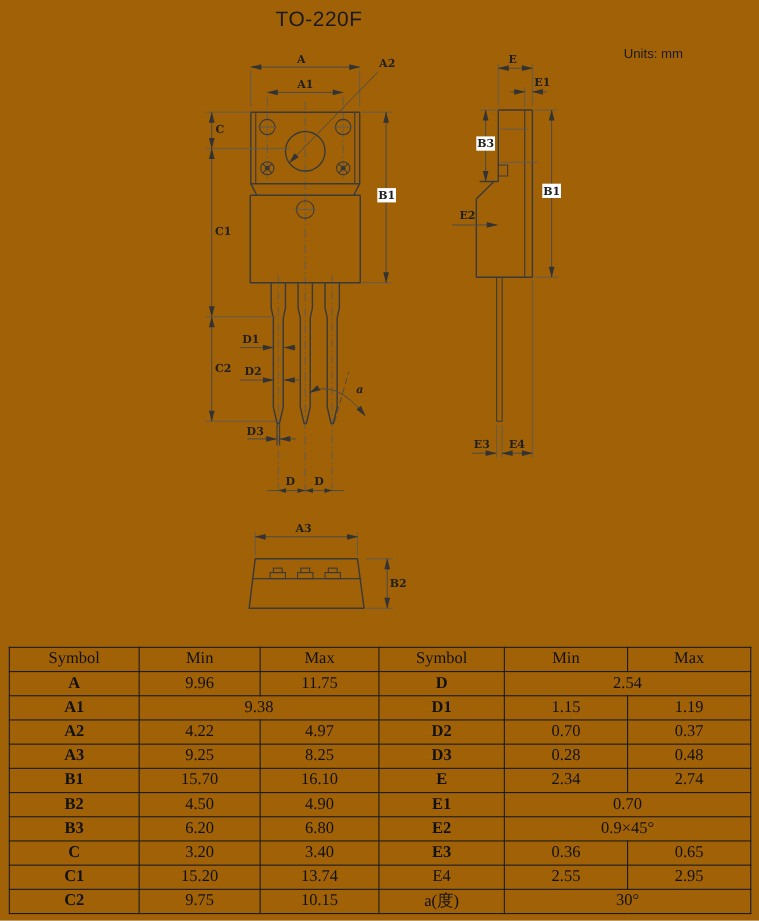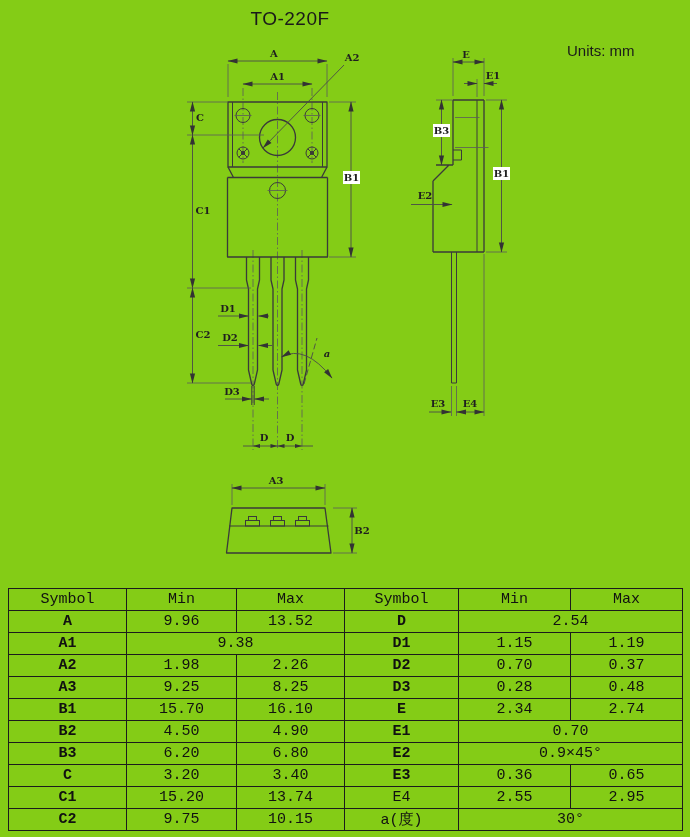--- a/index.html
+++ b/index.html
@@ -1,33 +1,33 @@
 <!DOCTYPE html>
 <html><head>
 <meta charset="utf-8">
 <style>
   html,body{margin:0;padding:0;background:#e8e8e8;}
-  .page{position:relative;width:690px;height:837px;background:#84cc16;overflow:hidden;
+  .page{position:relative;width:690px;height:837px;background:#a16207;overflow:hidden;
         font-family:"Liberation Sans",sans-serif;}
   .title{position:absolute;left:0;top:8px;width:580px;text-align:center;
          font-size:19px;color:#1a1a1a;letter-spacing:.5px;}
-  .units{position:absolute;left:567px;top:42px;font-size:15px;color:#1a1a1a;}
+  .units{position:absolute;left:567px;top:42px;font-size:12px;color:#1a1a1a;}
   svg.drawing{position:absolute;left:0;top:0;}
   svg.drawing text{font-family:"DejaVu Serif",serif;font-weight:bold;font-size:10px;fill:#1f1f1f;}
   svg.drawing text.it{font-style:italic;}
   .pkg{stroke:#3a3a3a;fill:none;stroke-width:1.3;stroke-linejoin:round;}
   .pkg2{stroke:#3a3a3a;fill:none;stroke-width:1;}
   .dim{stroke:#4a4a4a;fill:none;stroke-width:.9;}
   .ext{stroke:#5a5a5a;fill:none;stroke-width:.8;}
   .cl{stroke:#5a5a5a;fill:none;stroke-width:.8;stroke-dasharray:8 2.5 1.5 2.5;}
   .dash{stroke:#4a4a4a;fill:none;stroke-width:.9;stroke-dasharray:6 3;}
   .ah{fill:#333;stroke:none;}
   .lbl-bg{fill:#ffffff;stroke:none;}
   table.dims{position:absolute;left:8px;top:588px;width:674px;border-collapse:collapse;
-             table-layout:fixed;font-family:Liberation Mono, monospace;color:#111;}
+             table-layout:fixed;font-family:Liberation Serif, serif;color:#111;}
   table.dims th,table.dims td{border:1px solid #1c1c1c;text-align:center;vertical-align:middle;
              height:21px;font-size:15px;font-weight:normal;padding:0;}
   table.dims td.sym{font-weight:bold;}
 </style>
 </head>
 <body>
 
 <div class="page">
 
   <div class="title">TO-220F</div>
@@ -197,35 +197,35 @@
           <th>Max</th>
           <th>Symbol</th>
           <th>Min</th>
           <th>Max</th>
         </tr>
       </thead>
     <tbody id="dims-body">
         <tr>
           <td class="sym">A</td>
           <td>9.96</td>
-          <td>13.52</td>
+          <td>11.75</td>
           <td class="sym">D</td>
           <td colspan="2">2.54</td>
         </tr>
         <tr>
           <td class="sym">A1</td>
           <td colspan="2">9.38</td>
           <td class="sym">D1</td>
           <td>1.15</td>
           <td>1.19</td>
         </tr>
         <tr>
           <td class="sym">A2</td>
-          <td>1.98</td>
-          <td>2.26</td>
+          <td>4.22</td>
+          <td>4.97</td>
           <td class="sym">D2</td>
           <td>0.70</td>
           <td>0.37</td>
         </tr>
         <tr>
           <td class="sym">A3</td>
           <td>9.25</td>
           <td>8.25</td>
           <td class="sym">D3</td>
           <td>0.28</td>

